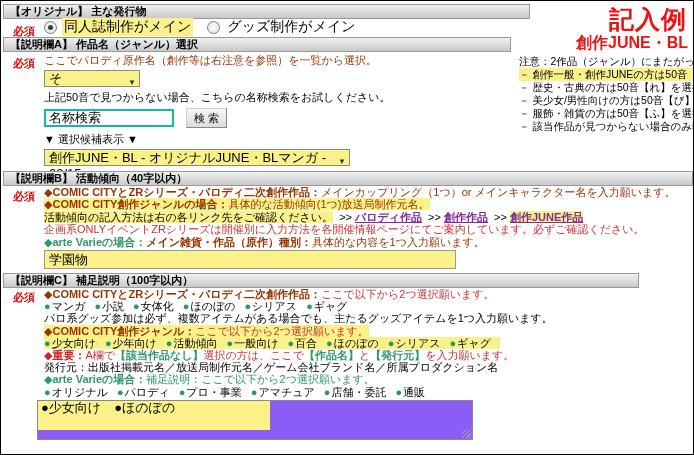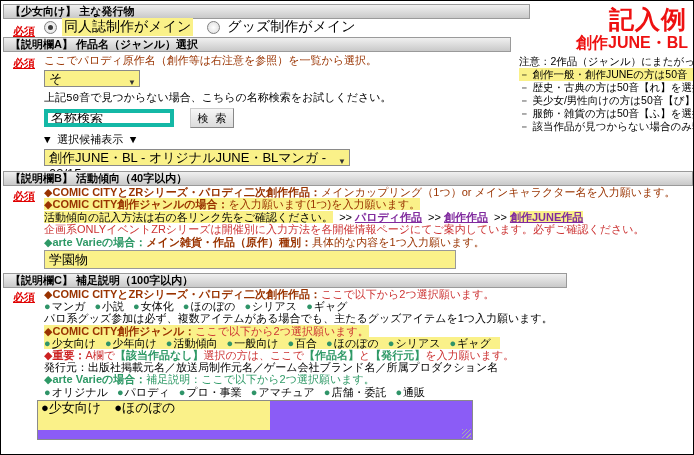--- a/index.html
+++ b/index.html
@@ -1,60 +1,60 @@
 <!DOCTYPE html>
 <html><head>
 <meta charset="utf-8">
 <style>
   html,body{margin:0;padding:0;background:#fff;}
   body{font-family:"Liberation Sans","DejaVu Sans",sans-serif;font-size:11px;color:#000;}
   .page{position:relative;width:694px;height:455px;border:1px solid #000;box-sizing:border-box;background:#fff;overflow:hidden;}
   .bar{position:absolute;height:15px;background:linear-gradient(#f0f0f0,#c9c9c9);border:1px solid #9a9a9a;box-sizing:border-box;font-weight:bold;font-size:11px;line-height:13px;padding-left:6px;}
-  .req{position:absolute;left:12px;color:#e00000;font-weight:bold;font-size:11px;text-decoration:underline;}
+  .req{position:absolute;left:12px;color:#e00000;font-weight:bold;font-size:11px;}
   .maroon{color:#993300;}
   .bmaroon{color:#993300;font-weight:bold;}
   .red{color:#cc3333;}
   .bred{color:#cc2222;font-weight:bold;}
   .teal{color:#2e9966;}
   .bteal{color:#2e9966;font-weight:bold;}
   .hl{background:#faf189;}
   .lnk-p{color:#802a9e;font-weight:bold;text-decoration:underline;cursor:pointer;}
   .lnk-b{color:#1a1aee;font-weight:bold;text-decoration:underline;cursor:pointer;}
   .example-title{position:absolute;top:2px;right:6px;color:#ee1111;font-weight:bold;font-size:25px;letter-spacing:1px;}
   .example-genre{position:absolute;top:32px;right:5px;color:#ee1111;font-weight:bold;font-size:16px;}
   .radio-row{position:absolute;left:43px;top:19px;height:14px;display:flex;align-items:center;}
   .radio{width:11px;height:11px;border-radius:50%;border:1px solid #808080;background:radial-gradient(#ffffff,#dcdcdc);display:inline-block;position:relative;vertical-align:middle;}
   .radio.sel::after{content:"";position:absolute;left:3px;top:3px;width:5px;height:5px;border-radius:50%;background:#3a3a3a;}
   .radio-label{font-size:14px;margin:0 14px 0 5px;padding:0 2px;}
   .abody{position:absolute;left:43px;top:52px;width:470px;}
-  .abody .line{margin-bottom:2px;font-family:Liberation Mono, monospace;}
+  .abody .line{margin-bottom:2px;}
   .selbox{position:relative;border:1px solid #8a8a8a;background:#faf189;height:17px;line-height:16px;padding:0 16px 0 4px;font-size:13px;box-sizing:border-box;margin:2px 0 3px 0;}
   .selbox .arr{position:absolute;right:3px;top:4px;font-size:8px;color:#333;}
-  .txt-input{border:4px solid #14b8a6;background:#fff;height:18px;font-size:13px;padding:0 3px;font-family:inherit;box-sizing:border-box;}
+  .txt-input{border:2px solid #14b8a6;background:#fff;height:18px;font-size:13px;padding:0 3px;font-family:inherit;box-sizing:border-box;}
   .btn{display:inline-block;border:1px solid #888;border-top-color:#ccc;border-left-color:#ccc;background:linear-gradient(#f7f7f7,#dcdcdc);font-size:11px;padding:2px 7px 1px 7px;margin-left:9px;cursor:pointer;text-align:center;}
   .notes{position:absolute;left:518px;top:54px;width:176px;line-height:13px;white-space:nowrap;overflow:hidden;font-size:10.5px;}
   .notes div{overflow:hidden;}
   .bbody{position:absolute;left:43px;top:185px;width:645px;line-height:12.4px;white-space:nowrap;}
   .cbody{position:absolute;left:43px;top:287px;width:648px;line-height:12.2px;white-space:nowrap;}
   .opt{margin-right:9px;text-align:center;}
   .opt::before{content:"●";color:#2f9468;margin-right:1px;}
   .yel-input{border:1px solid #999;background:#faf189;width:412px;height:19px;font-size:13px;padding:0 4px;font-family:inherit;box-sizing:border-box;margin-top:2px;}
   .c-textarea{position:relative;margin-left:-7px;margin-top:2px;width:436px;height:40px;border:1px solid #8a8a8a;background:#8b5cf6;box-sizing:border-box;overflow:hidden;}
   .c-textarea .fill{position:absolute;left:0;top:0;width:232px;height:29px;background:#faf189;}
   .c-textarea .val{position:absolute;left:3px;top:1px;font-size:13px;}
   .c-textarea .grip{position:absolute;right:1px;bottom:1px;width:9px;height:9px;background:repeating-linear-gradient(135deg,#aaa 0 1px,transparent 1px 3px);}
   .sep{margin:0 3px;}
 </style>
 </head>
 <body>
 
 <div class="page">
 
   <div class="bar" style="top:3px;left:2px;width:527px;">
-    <span>【少女向け】 主な発行物</span>
+    <span>【オリジナル】 主な発行物</span>
   </div>
 
   <div class="example-title">記入例</div>
   <div class="example-genre">創作JUNE・BL</div>
 
   <div class="req" style="top:23px;">必須</div>
   <div class="radio-row">
     <span class="radio sel"></span>
     <span class="radio-label hl">同人誌制作がメイン</span>
     <span class="radio"></span>
@@ -102,38 +102,38 @@
     <span>【説明欄B】 活動傾向（40字以内）</span>
   </div>
 
   <div class="req" style="top:188px;">必須</div>
 
   <div class="bbody">
     <div>
       <span class="bmaroon">◆COMIC CITYとZRシリーズ・パロディ二次創作作品：</span><span class="maroon">メインカップリング（1つ）or メインキャラクター名を入力願います。</span>
     </div>
     <div>
-      <span class="hl"><span class="bmaroon">◆COMIC CITY創作ジャンルの場合：</span><span class="maroon">を入力願います(1つ)を入力願います。</span></span>
+      <span class="hl"><span class="bmaroon">◆COMIC CITY創作ジャンルの場合：</span><span class="maroon">具体的な活動傾向(1つ)放送局制作元名。</span></span>
     </div>
     <div>
       <span class="hl">活動傾向の記入方法は右の各リンク先をご確認ください。</span>
       <span class="sep">&gt;&gt;</span><span class="lnk-p">パロディ作品</span>
       <span class="sep">&gt;&gt;</span><span class="lnk-p">創作作品</span>
       <span class="sep">&gt;&gt;</span><span class="lnk-p hl">創作JUNE作品</span>
     </div>
     <div class="red">企画系ONLYイベントZRシリーズは開催別に入力方法を各開催情報ページにてご案内しています。必ずご確認ください。</div>
     <div>
       <span class="bteal">◆arte Varieの場合：</span><span class="bmaroon">メイン雑貨・作品（原作）種別：</span><span class="maroon">具体的な内容を1つ入力願います。</span>
     </div>
     <div>
       <input class="yel-input" value="学園物" style="">
     </div>
   </div>
 
-  <div class="bar" style="top:272px;left:2px;width:564px;">
+  <div class="bar" style="top:272px;left:2px;width:636px;">
     <span>【説明欄C】 補足説明（100字以内）</span>
   </div>
 
   <div class="req" style="top:289px;">必須</div>
 
   <div class="cbody">
     <div>
       <span class="bmaroon">◆COMIC CITYとZRシリーズ・パロディ二次創作作品：</span><span class="red">ここで以下から2つ選択願います。</span>
     </div>
     <div><span class="opt">マンガ</span><span class="opt">小説</span><span class="opt">女体化</span><span class="opt">ほのぼの</span><span class="opt">シリアス</span><span class="opt">ギャグ</span></div>

